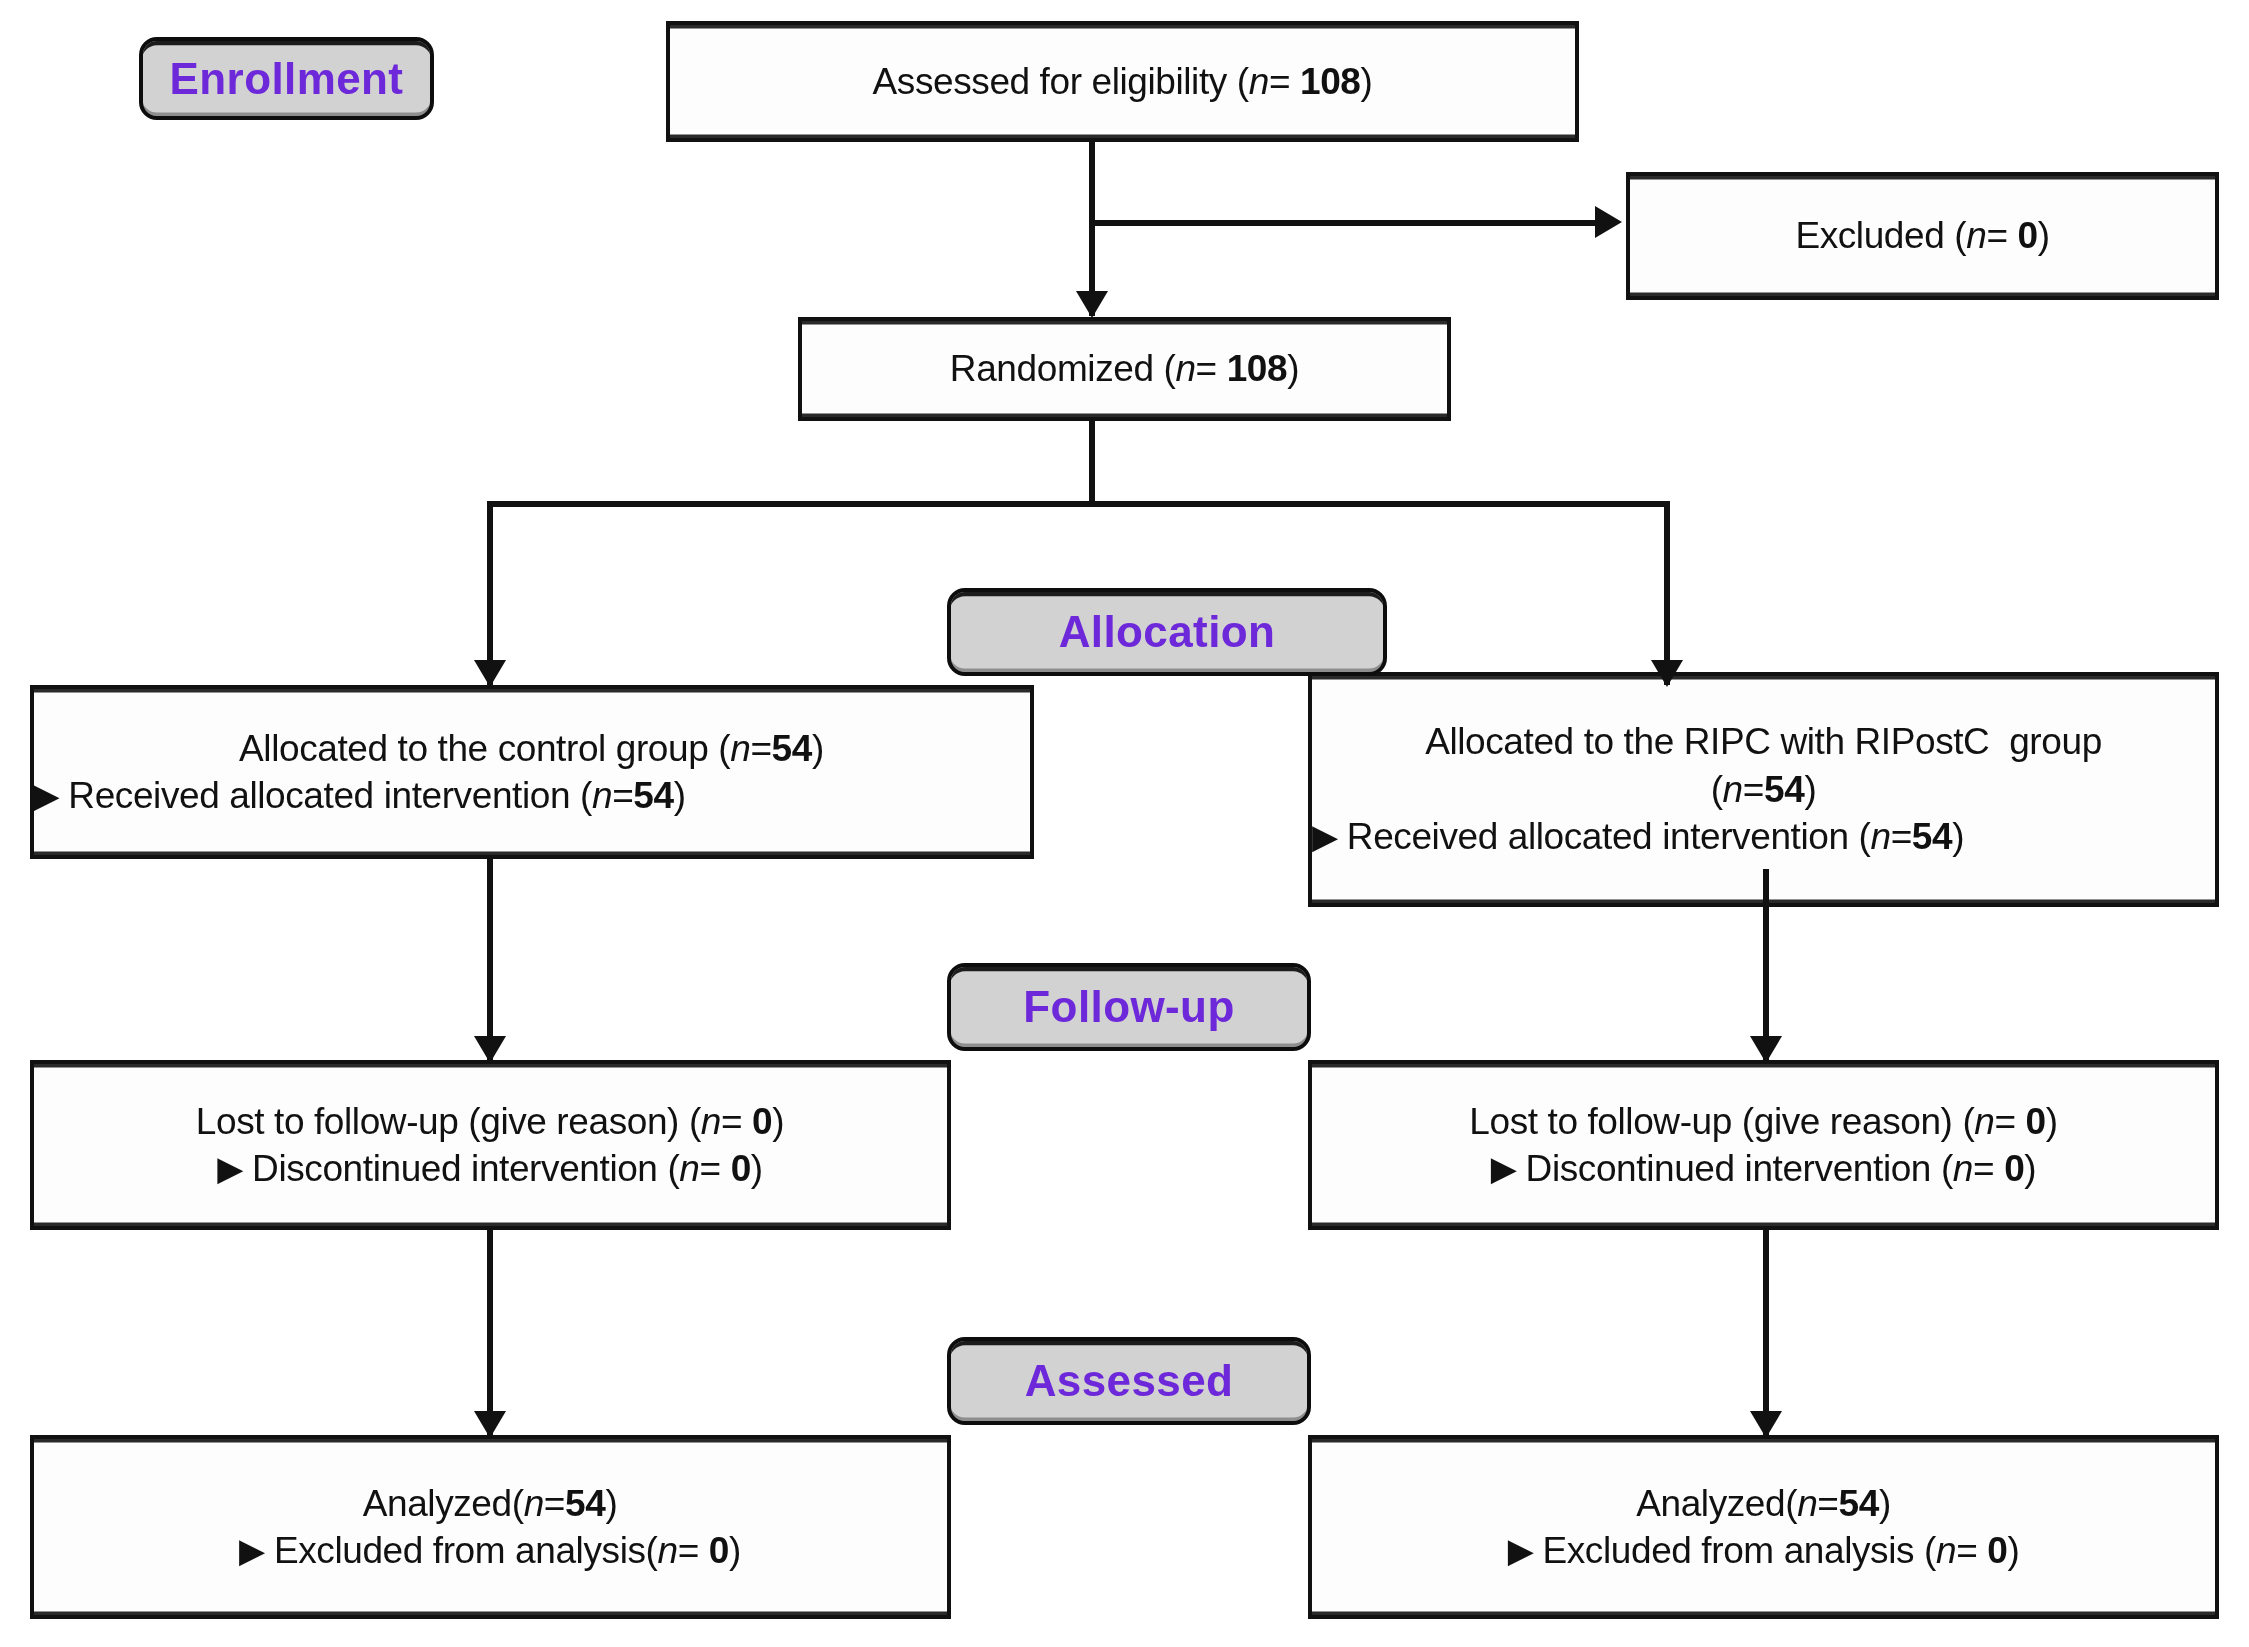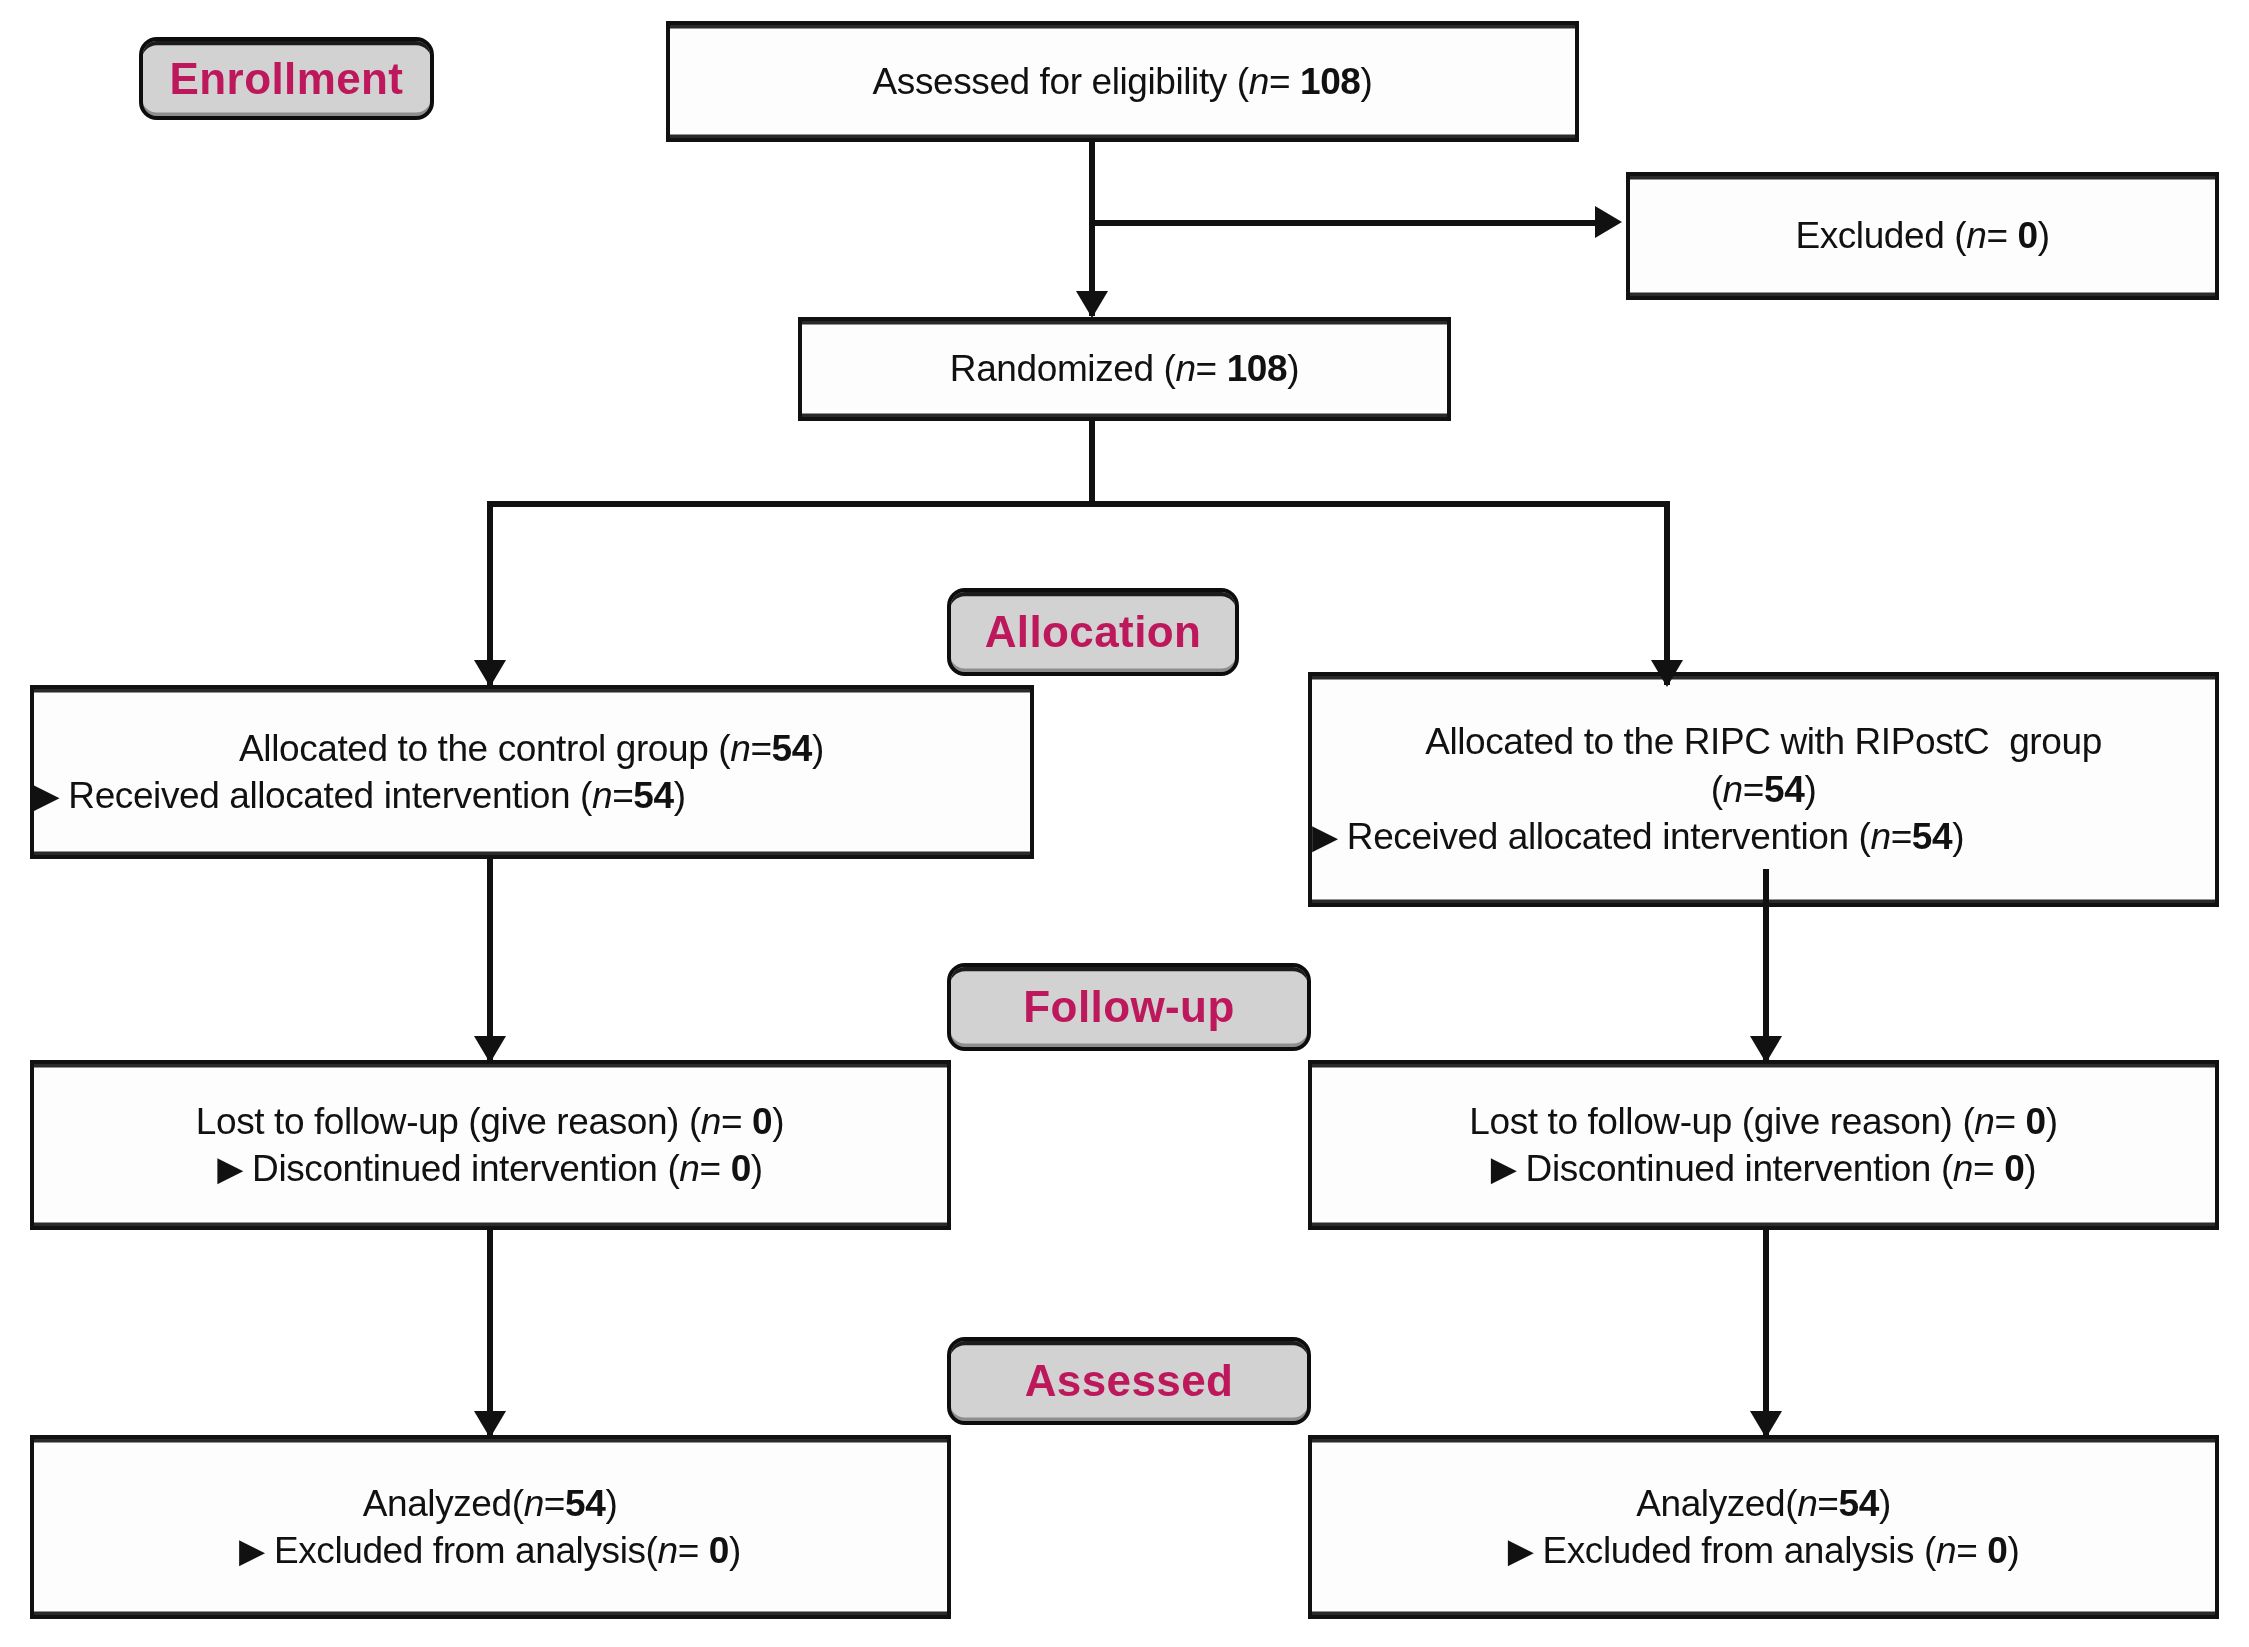--- a/index.html
+++ b/index.html
@@ -53,21 +53,21 @@
   .stage {
     position: absolute;
     box-sizing: border-box;
     background: #d2d2d2;
     border: 4.9px solid #0d0d0d;
     border-radius: 18px;
     box-shadow: inset 0 5.6px 0 -1.4px #1c1c1c, inset 0 -4.9px 0 -1.4px #8e8e8e;
     display: flex;
     align-items: center;
     justify-content: center;
-    color: #be185d;
+    color: #6d28d9;
     font-weight: bold;
     font-size: 44px;
     letter-spacing: 0.4px;
     font-family: "Liberation Sans", sans-serif;
     z-index: 6;
   }
 
   
   .vline {
     position: absolute;
@@ -102,21 +102,21 @@
 </style>
 </head>
 <body>
 
 <div id="canvas">
 
   <div class="stage" style="left:139px; top:37px; width:295px; height:83px;">
     <span>Enrollment</span>
   </div>
 
-  <div class="stage" style="left:947px; top:588px; width:292px; height:88px;">
+  <div class="stage" style="left:947px; top:588px; width:440px; height:88px;">
     <span>Allocation</span>
   </div>
 
   <div class="stage" style="left:947px; top:963px; width:364px; height:88px;">
     <span>Follow-up</span>
   </div>
 
   <div class="stage" style="left:947px; top:1337px; width:364px; height:88px;">
     <span>Assessed</span>
   </div>

